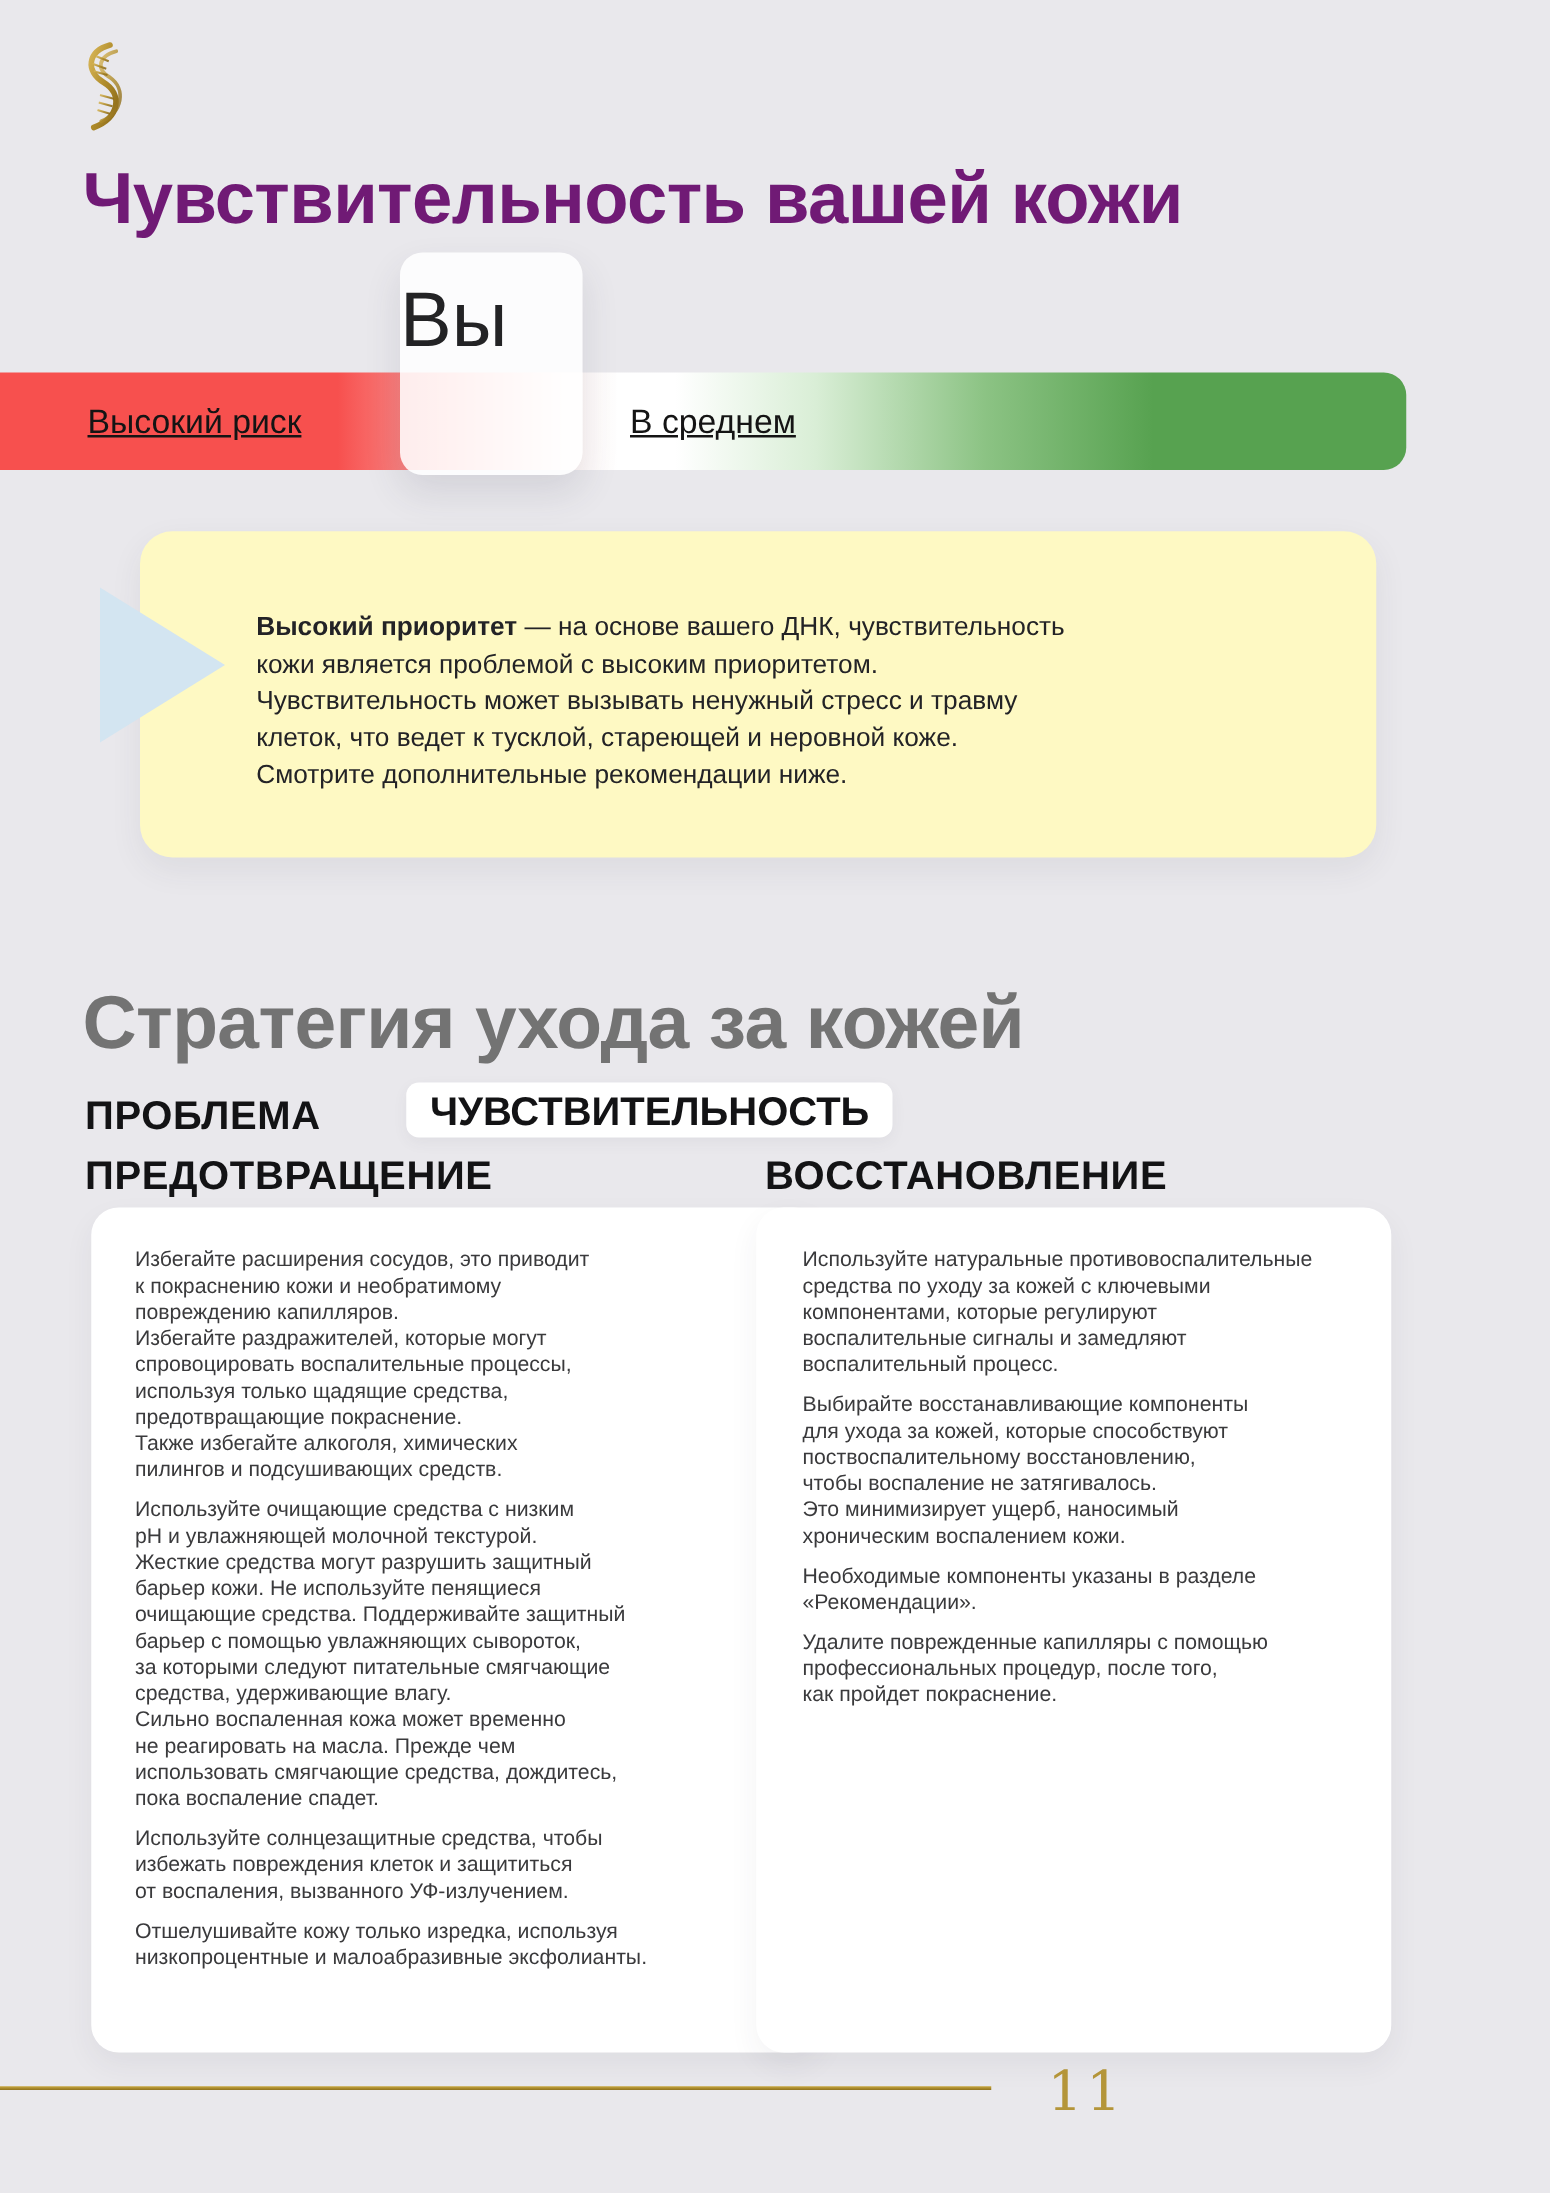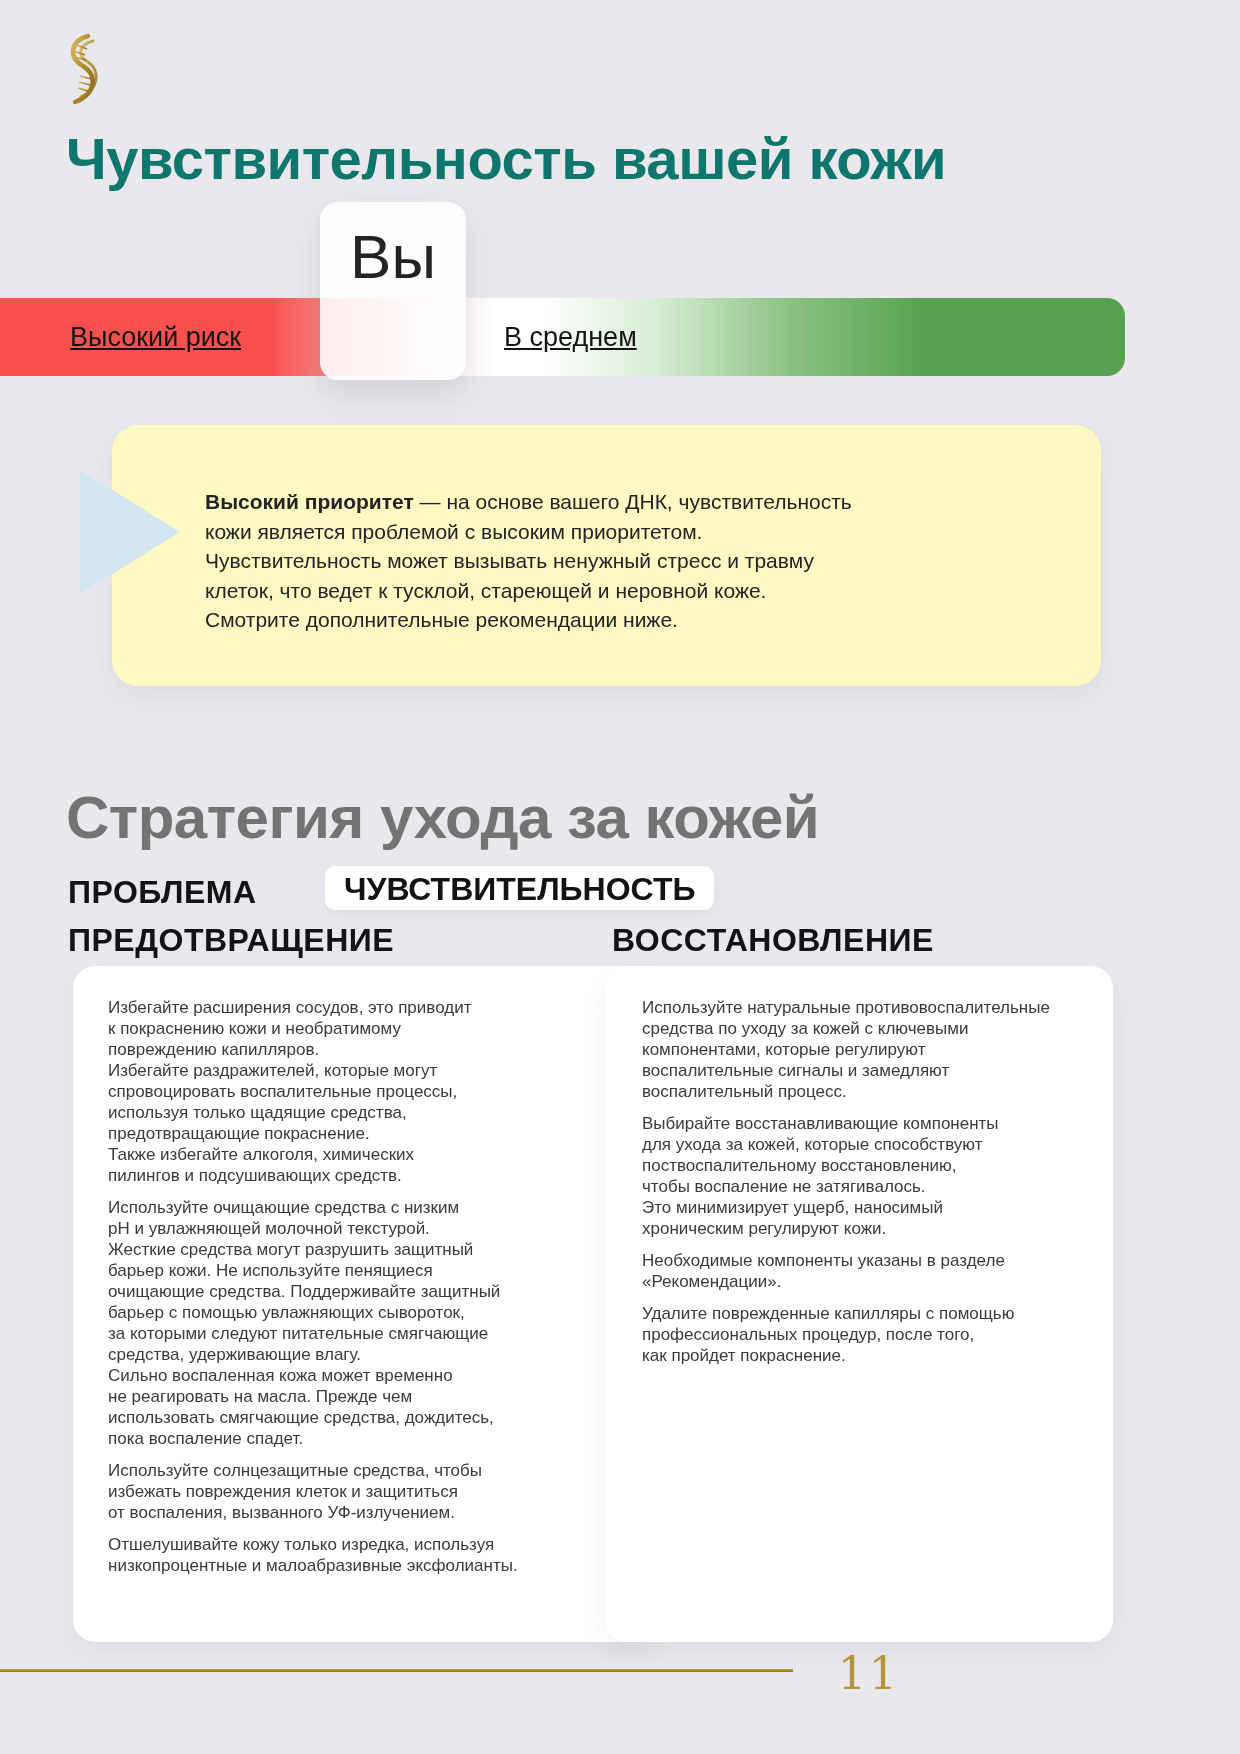--- a/index.html
+++ b/index.html
@@ -8,21 +8,21 @@
     background:#e9e8ec;
     font-family:"Liberation Sans", sans-serif;
     color:#1b1b1d;
   }
   .abs{position:absolute;}
   
   #logo{left:60px;top:32px;width:44px;height:76px;}
   
   #h1{
     left:66px;top:128px;width:1080px;
-    font-size:58px;line-height:62px;font-weight:800;color:#0f766e;
+    font-size:58px;line-height:62px;font-weight:800;color:#701a75;
     letter-spacing:-0.5px;
   }
   
   #bar{
     left:0;top:298px;width:1125px;height:78px;
     border-radius:0 18px 18px 0;
     background:linear-gradient(90deg,
       #f7504e 0%, #f7504e 24%,
       #fdf4f3 40%, #ffffff 44%, #ffffff 48%,
       #d9eed6 58%, #8cc384 70%,
@@ -34,21 +34,21 @@
   }
   #bar-high{left:70px;}
   #bar-med{left:504px;}
   #bar-low{left:885px;}
   
   #you-card{
     left:320px;top:202px;width:146px;height:178px;
     background:rgba(255,255,255,0.86);
     border-radius:18px;
     box-shadow:0 14px 30px rgba(60,60,85,0.12);
-    z-index:5;text-align:center;
+    z-index:5;
   }
   #you-card .you-text{
     margin-top:20px;font-size:62px;line-height:70px;font-weight:400;color:#232325;
   }
   
   #callout{
     left:112px;top:425px;width:989px;height:261px;
     background:#fef9c3;border-radius:26px;
     box-shadow:0 10px 26px rgba(50,50,75,0.07);
     z-index:2;
@@ -197,21 +197,21 @@
     <p>Используйте натуральные противовоспалительные
 средства по уходу за кожей с ключевыми
 компонентами, которые регулируют
 воспалительные сигналы и замедляют
 воспалительный процесс.</p>
     <p>Выбирайте восстанавливающие компоненты
 для ухода за кожей, которые способствуют
 поствоспалительному восстановлению,
 чтобы воспаление не затягивалось.
 Это минимизирует ущерб, наносимый
-хроническим регулируют кожи.</p>
+хроническим воспалением кожи.</p>
     <p>Необходимые компоненты указаны в разделе
 «Рекомендации».</p>
     <p>Удалите поврежденные капилляры с помощью
 профессиональных процедур, после того,
 как пройдет покраснение.</p>
   </div>
 </div>
 
 <div class="abs" id="footer-line"></div>
 <div class="abs" id="page-number">11</div>

